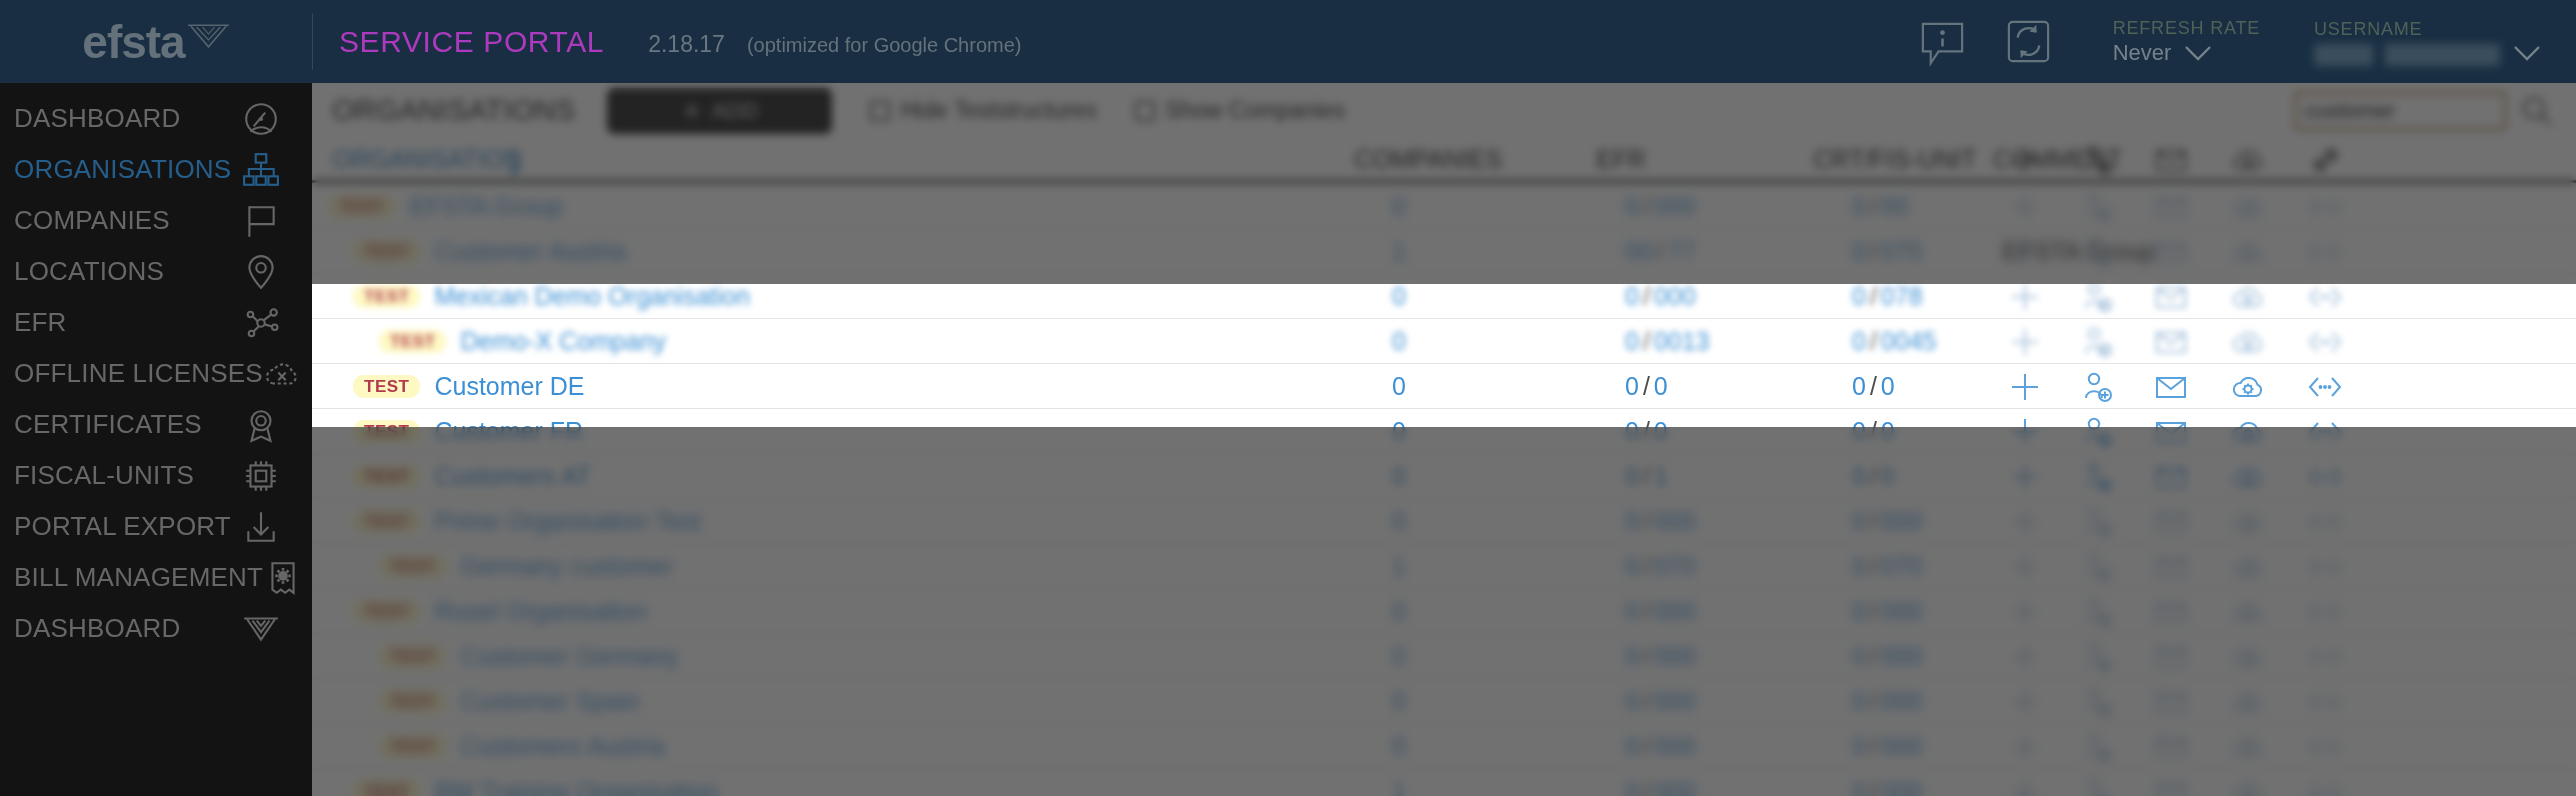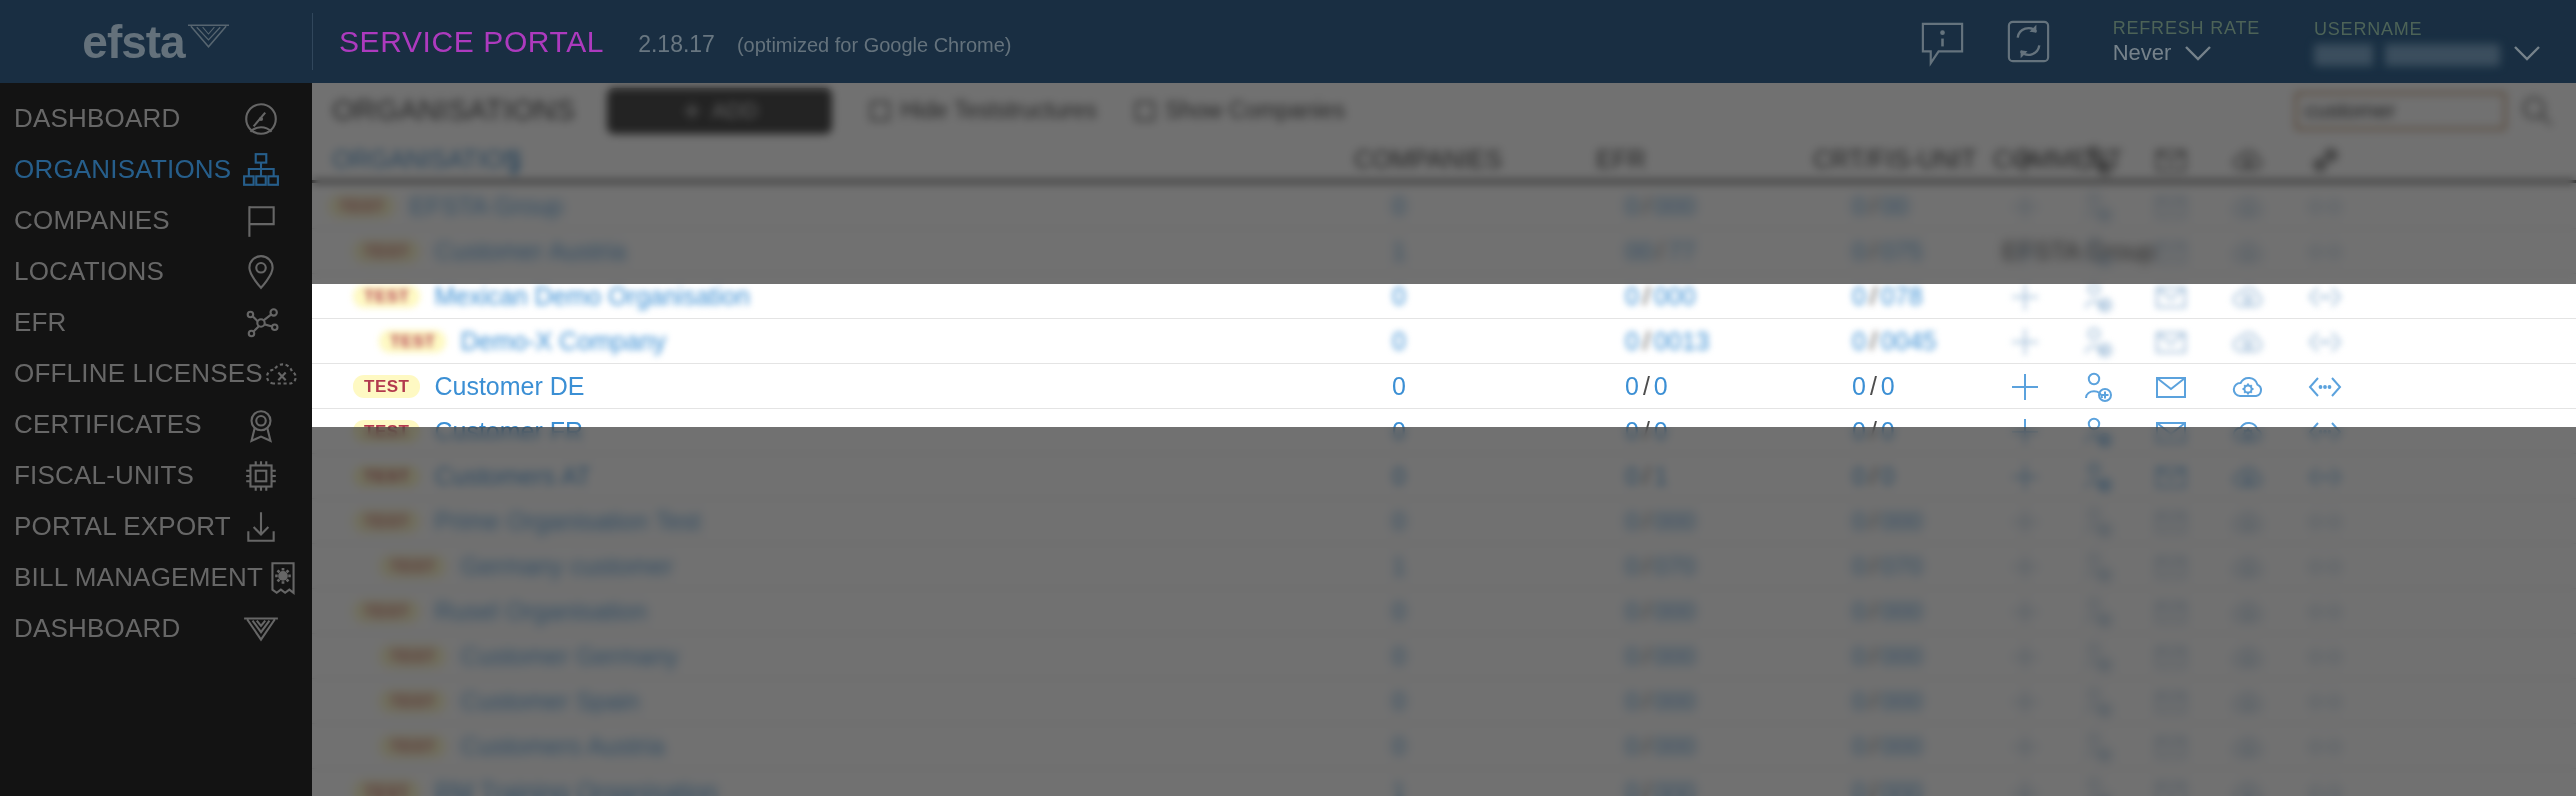--- a/index.html
+++ b/index.html
@@ -34,21 +34,21 @@
     width: 1px; height: 57px; background: #3a5771; margin-right: 0px;
   }
   #portal-meta {
     display: flex; align-items: baseline; padding-left: 26px; flex: 1;
     white-space: nowrap;
   }
   #portal-name {
     font-size: 30px; color: #d946ef; letter-spacing: 0.6px;
   }
   #portal-version {
-    font-size: 23px; color: #8193a0; margin-left: 34px;
+    font-size: 23px; color: #8193a0; margin-left: 44px;
   }
   #portal-note {
     font-size: 20px; color: #7c8d9a; margin-left: 22px;
   }
   #topbar-right {
     display: flex; align-items: center; gap: 15px; padding-right: 34px;
   }
   .tb-iconbtn {
     width: 61px; height: 61px; display:flex; align-items:center; justify-content:center;
     margin-left: 10px;

